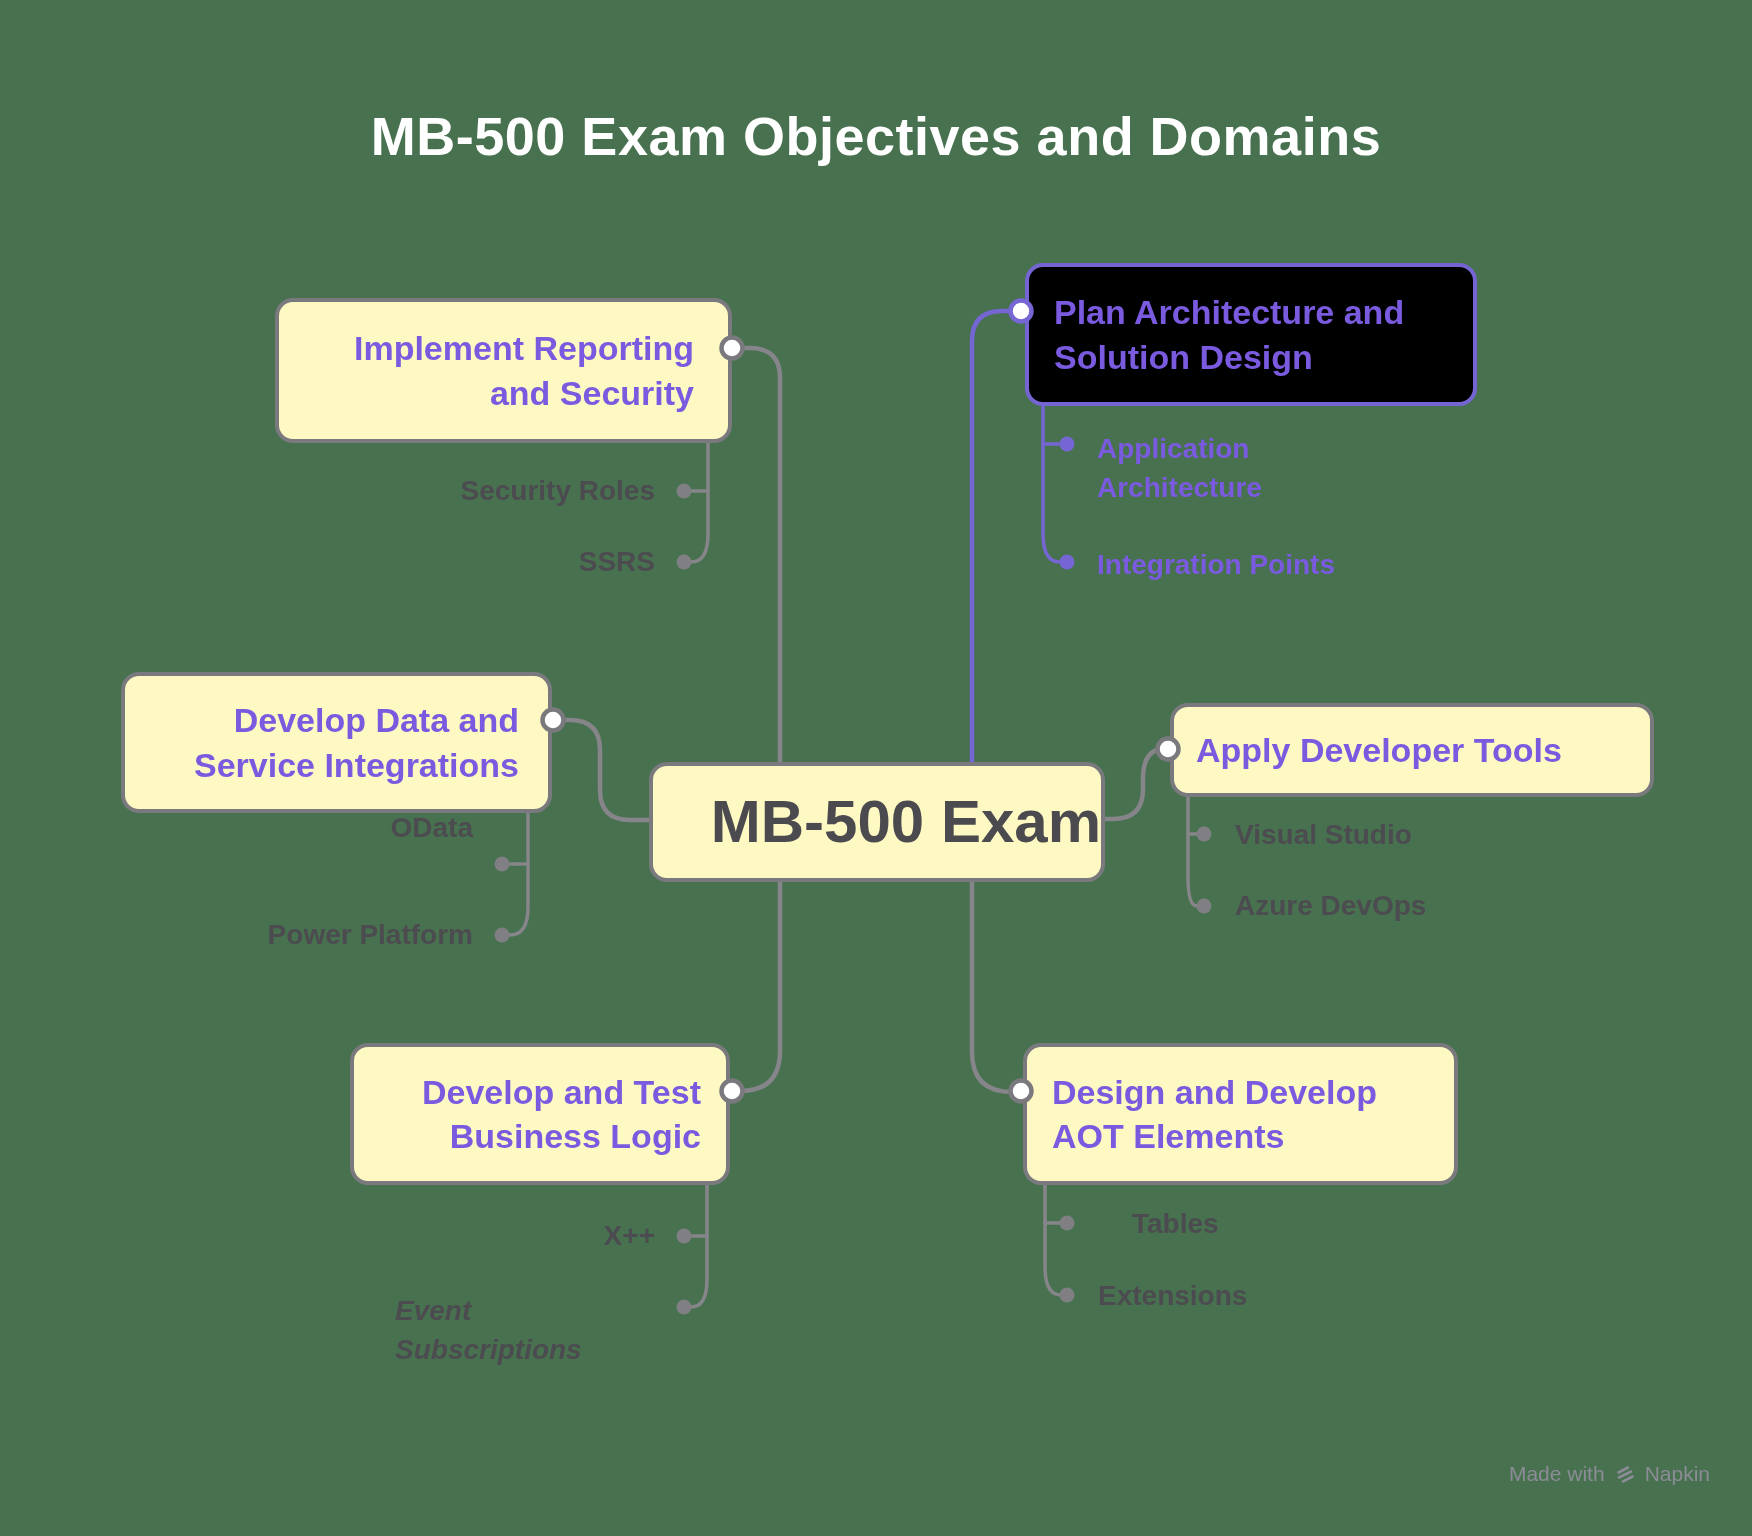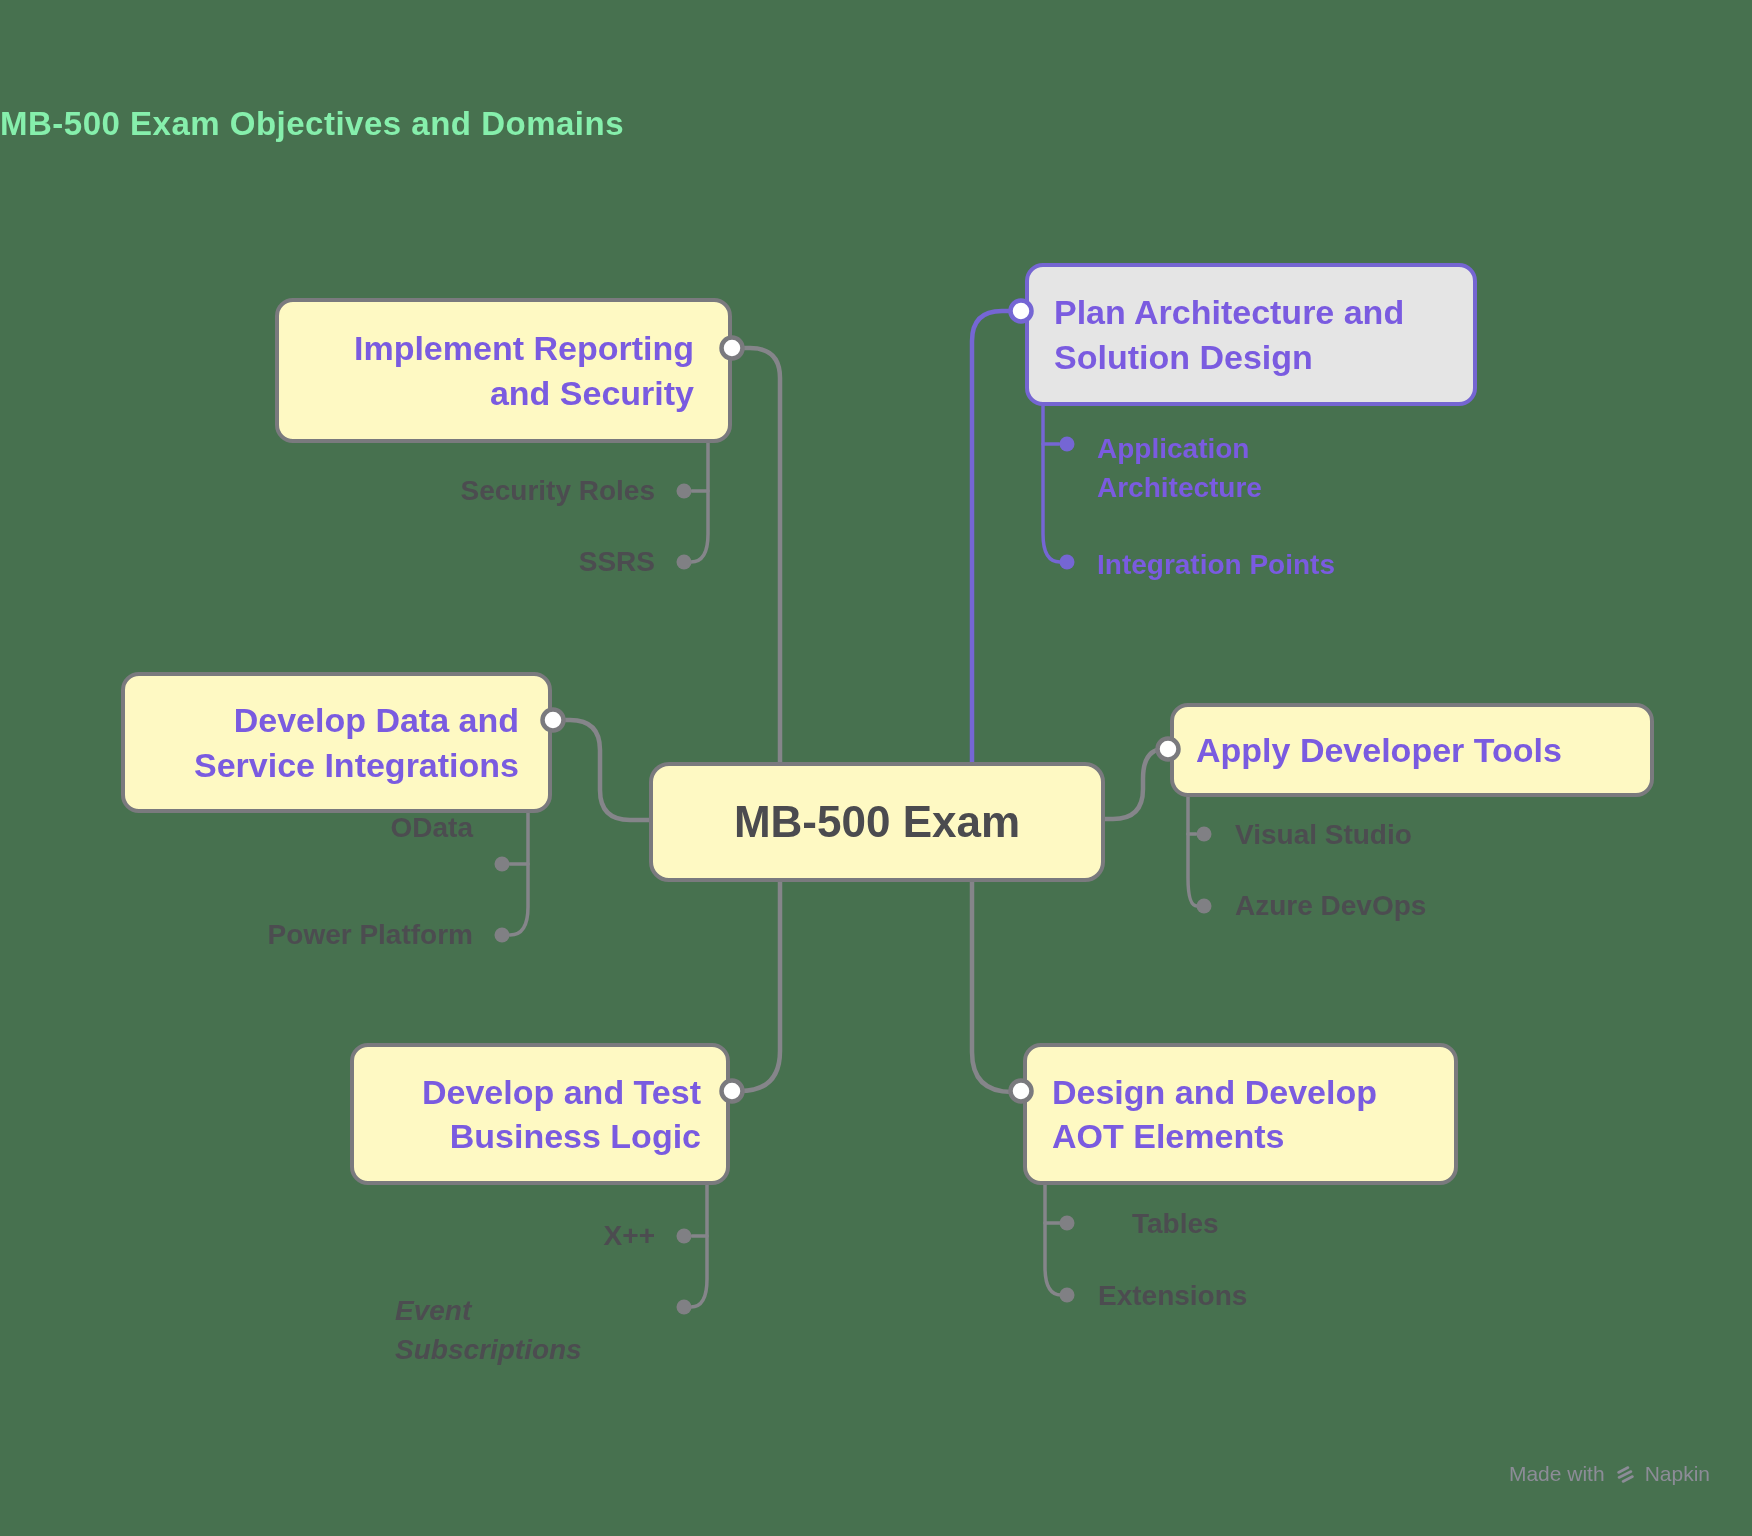--- a/index.html
+++ b/index.html
@@ -5,43 +5,43 @@
   html,body{margin:0;padding:0;}
   .canvas{
     position:relative;
     width:1752px;height:1536px;
     background:#47714F;
     font-family:"Liberation Sans", sans-serif;
     overflow:hidden;
   }
   .title{
     position:absolute;left:0;top:105px;width:1752px;
-    text-align:left;
-    font-size:33px;font-weight:bold;color:#86efac;
+    text-align:center;
+    font-size:54px;font-weight:bold;color:#ffffff;
     letter-spacing:.5px;
   }
   svg.layer{position:absolute;left:0;top:0;pointer-events:none;}
   #lines-layer{z-index:1;}
   #dots-layer{z-index:3;}
   .node{
     position:absolute;z-index:2;
     box-sizing:border-box;
     background:#fef9c3;
     border:4px solid #7A7A7E;
     border-radius:18px;
     display:flex;align-items:center;
     font-weight:bold;color:#7A5BE0;
     font-size:34px;line-height:1.3;
   }
   .node.right{justify-content:flex-end;text-align:right;}
   .node.left{justify-content:flex-start;text-align:left;}
-  .node.highlight{background:#e5e5e5;border-color:#7565D2;}
+  .node.highlight{background:#000000;border-color:#7565D2;}
   .node.central{
-    justify-content:center;text-align:center;
-    font-size:44px;color:#4B4B4F;border-radius:20px;
+    justify-content:flex-end;text-align:center;
+    font-size:60px;color:#4B4B4F;
   }
   .child{
     position:absolute;z-index:2;
     transform:translateY(-50%);
     font-weight:bold;font-size:28px;line-height:1.4;
     color:#4C4C50;
   }
   .child.right{text-align:left;}
   .child.left{text-align:left;}
   .child.purple{color:#7A5BE0;}

